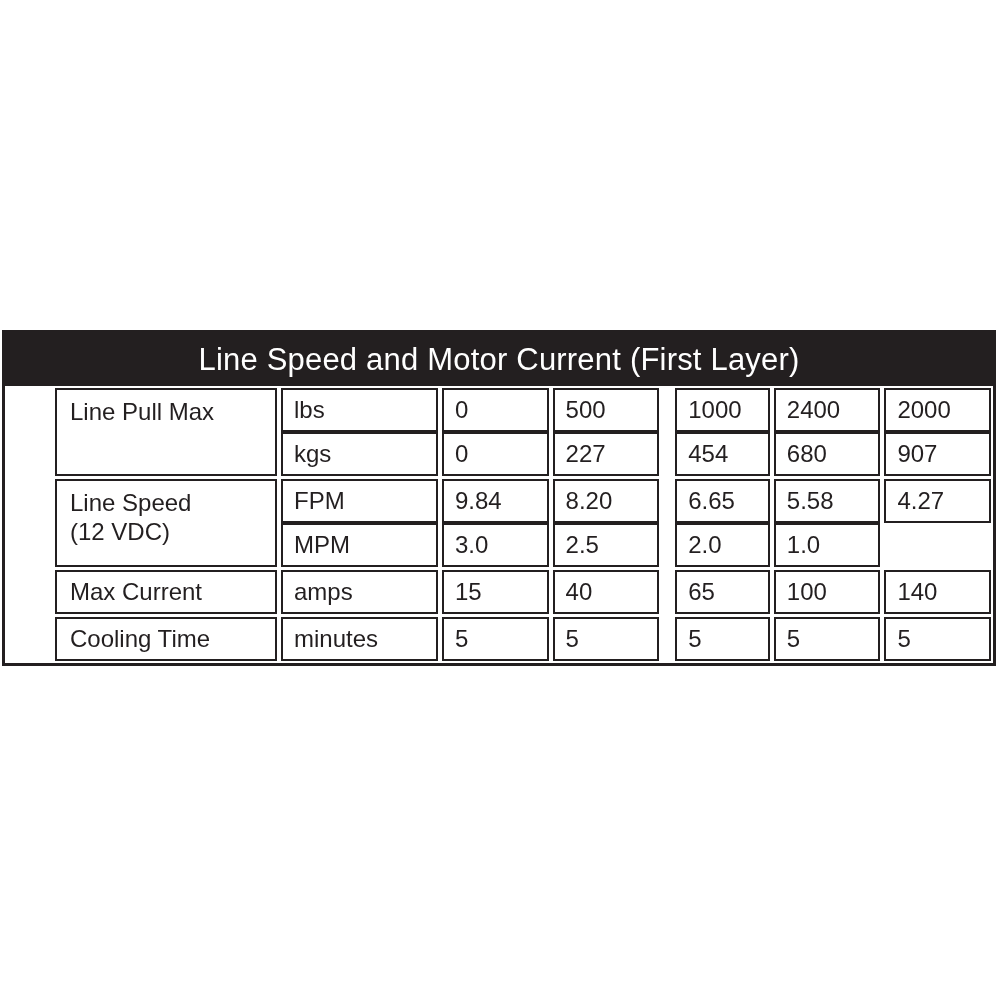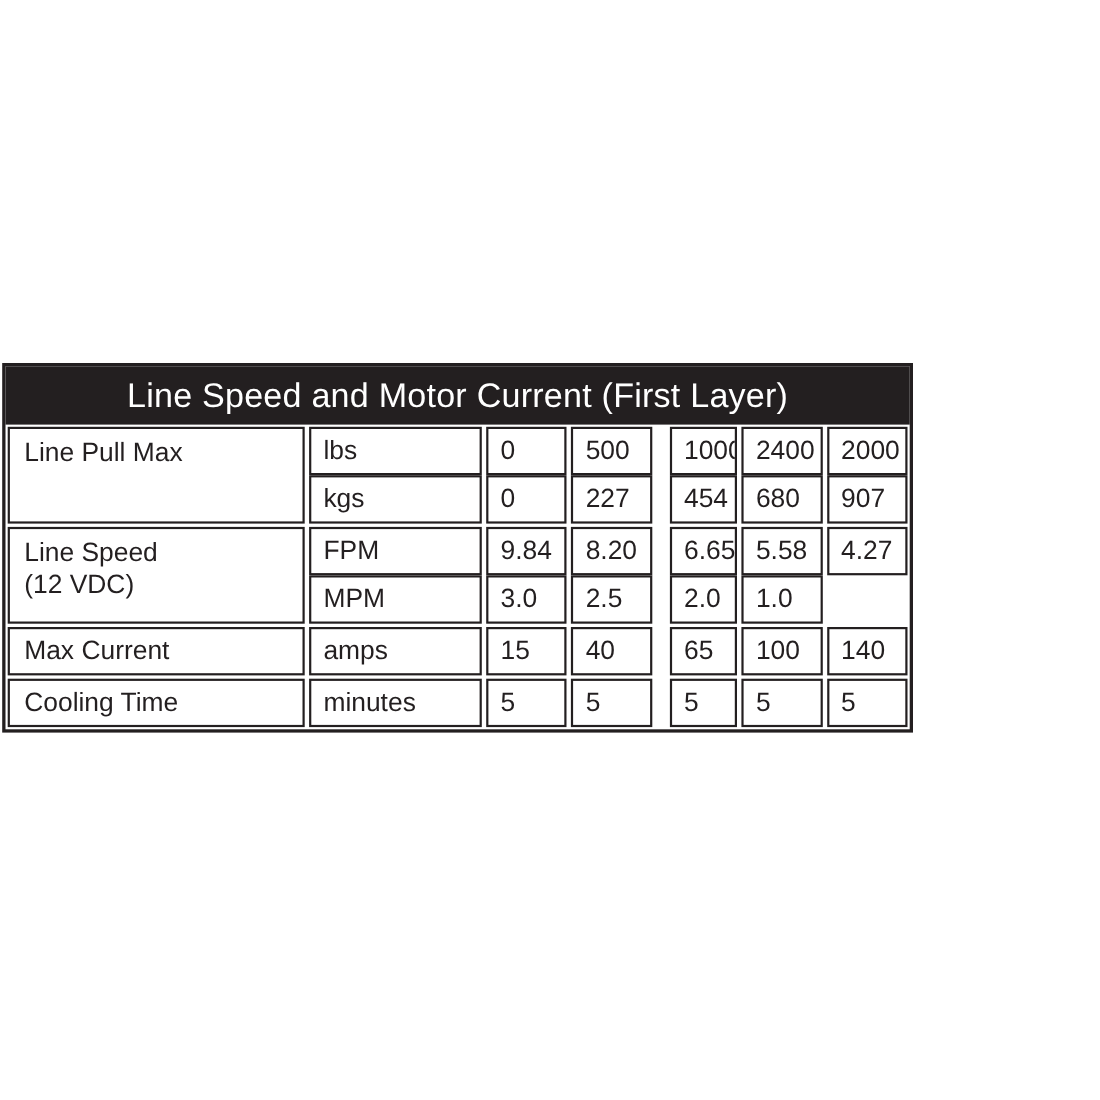--- a/index.html
+++ b/index.html
@@ -12,21 +12,21 @@
     background: #ffffff;
     position: relative;
     overflow: hidden;
     font-family: "Liberation Sans", sans-serif;
     color: #231f20;
   }
   .spec-table {
     position: absolute;
     top: 330px;
     left: 2px;
-    width: 828px;
+    width: 994px;
     box-sizing: border-box;
     border: 3px solid #231f20;
     background: #ffffff;
   }
   .title-bar {
     background: #231f20;
     height: 53px;
     display: flex;
     align-items: center;
     justify-content: center;
@@ -57,20 +57,21 @@
     display: flex;
     align-items: center;
     padding: 0 6px 0 11px;
     font-size: 24px;
     line-height: 1.15;
     white-space: nowrap;
     overflow: hidden;
   }
   .label-cell {
     padding-left: 13px;
+    margin-left: 48px;
   }
   .label-span2 {
     grid-row: 1 / span 2;
     flex-direction: column;
     align-items: flex-start;
     justify-content: flex-start;
     padding-top: 7px;
     line-height: 29px;
   }
   .c1 { grid-column: 1; }

